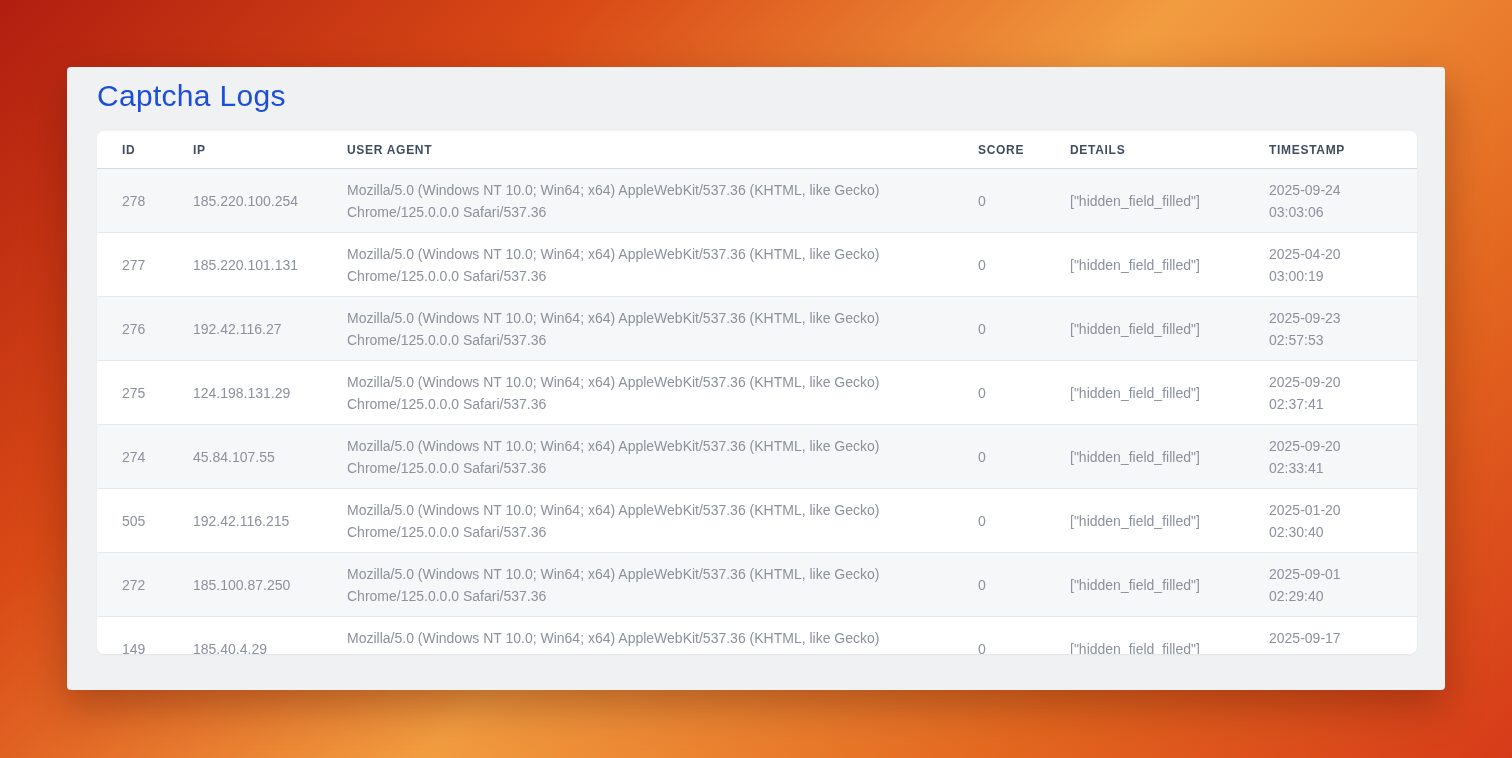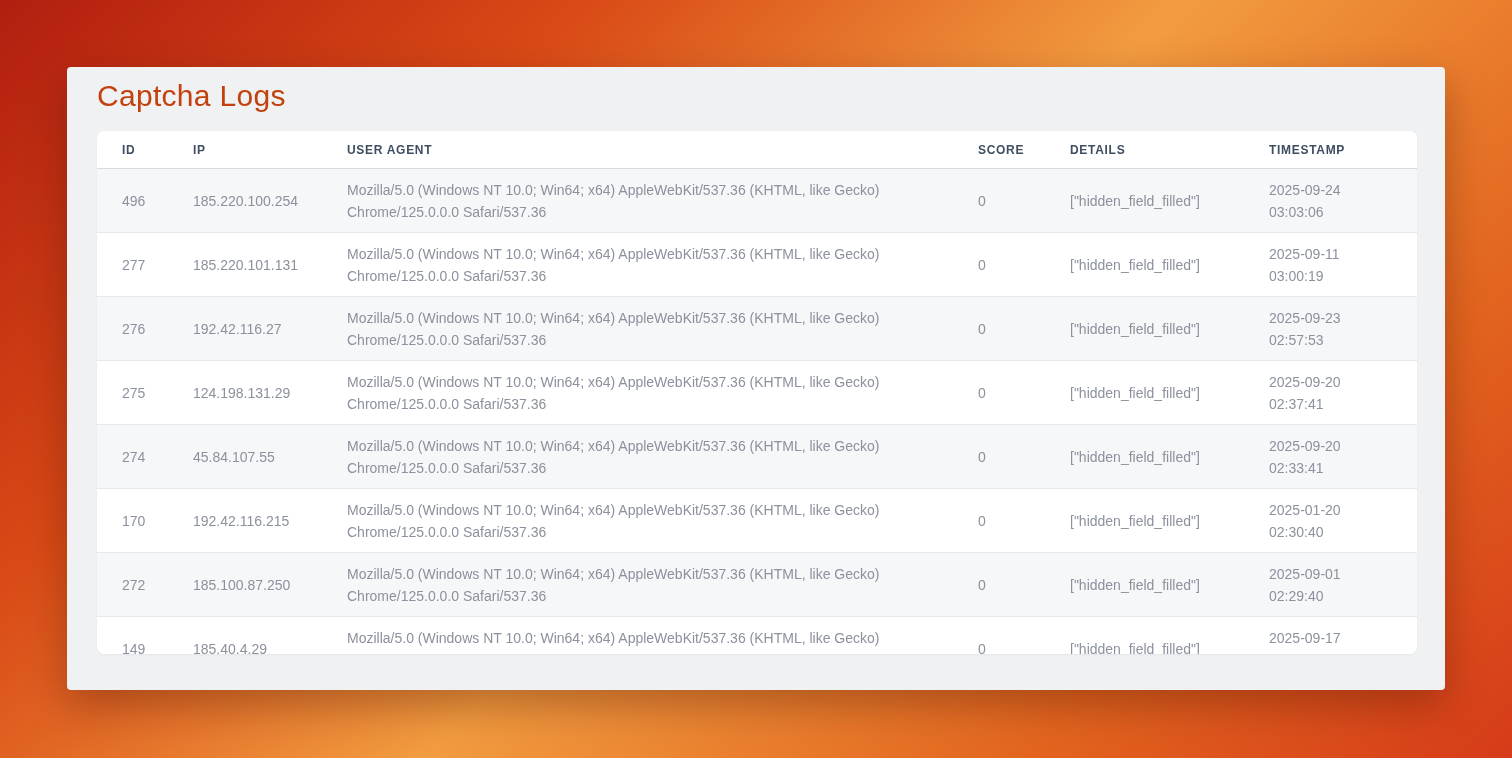--- a/index.html
+++ b/index.html
@@ -14,21 +14,21 @@
     width: 1378px; height: 623px;
     background: #f0f1f2;
     border-radius: 4px;
     box-shadow: 0 16px 40px rgba(70, 15, 0, 0.35);
     overflow: hidden;
   }
   .page-title {
     position: absolute; left: 30px; top: 12px;
     margin: 0;
     font-size: 30px; font-weight: 500;
-    color: #c2410c; letter-spacing: 0.3px;
+    color: #1d4ed8; letter-spacing: 0.3px;
   }
   .table-card {
     position: absolute; left: 30px; top: 64px;
     width: 1320px; height: 523px;
     background: #ffffff;
     border-radius: 8px;
     overflow: hidden;
     box-shadow: 0 1px 2px rgba(0,0,0,0.05);
   }
   table {
@@ -91,21 +91,21 @@
           <th>IP</th>
           <th>USER AGENT</th>
           <th>SCORE</th>
           <th>DETAILS</th>
           <th>TIMESTAMP</th>
         </tr>
       </thead>
       <tbody id="rows">
   <tr>
     <td>
-              <div class="id-text">496</div>
+              <div class="id-text">278</div>
             </td>
     <td>
               <div class="ip-text">185.220.100.254</div>
             </td>
     <td>
               <div class="ua-text">Mozilla/5.0 (Windows NT 10.0; Win64; x64) AppleWebKit/537.36 (KHTML, like Gecko) Chrome/125.0.0.0 Safari/537.36</div>
             </td>
     <td>
               <div class="score-text">0</div>
             </td>
@@ -127,21 +127,21 @@
     <td>
               <div class="ua-text">Mozilla/5.0 (Windows NT 10.0; Win64; x64) AppleWebKit/537.36 (KHTML, like Gecko) Chrome/125.0.0.0 Safari/537.36</div>
             </td>
     <td>
               <div class="score-text">0</div>
             </td>
     <td>
               <div class="details-text">["hidden_field_filled"]</div>
             </td>
     <td>
-              <div class="ts-text">2025-09-11 03:00:19</div>
+              <div class="ts-text">2025-04-20 03:00:19</div>
             </td>
   </tr>
 
   <tr>
     <td>
               <div class="id-text">276</div>
             </td>
     <td>
               <div class="ip-text">192.42.116.27</div>
             </td>
@@ -196,21 +196,21 @@
     <td>
               <div class="details-text">["hidden_field_filled"]</div>
             </td>
     <td>
               <div class="ts-text">2025-09-20 02:33:41</div>
             </td>
   </tr>
 
   <tr>
     <td>
-              <div class="id-text">170</div>
+              <div class="id-text">505</div>
             </td>
     <td>
               <div class="ip-text">192.42.116.215</div>
             </td>
     <td>
               <div class="ua-text">Mozilla/5.0 (Windows NT 10.0; Win64; x64) AppleWebKit/537.36 (KHTML, like Gecko) Chrome/125.0.0.0 Safari/537.36</div>
             </td>
     <td>
               <div class="score-text">0</div>
             </td>

